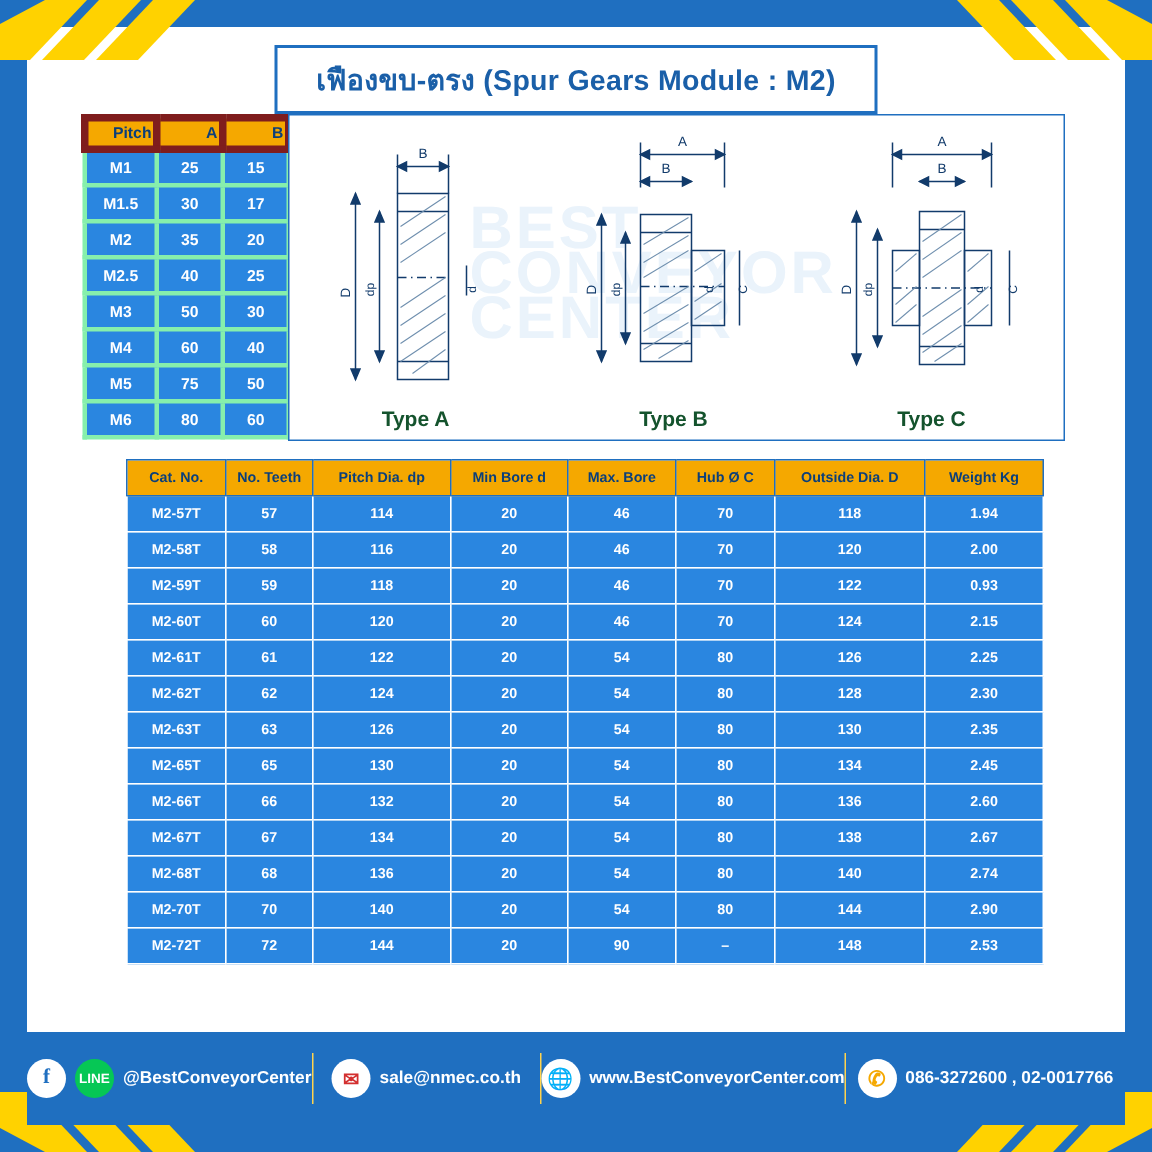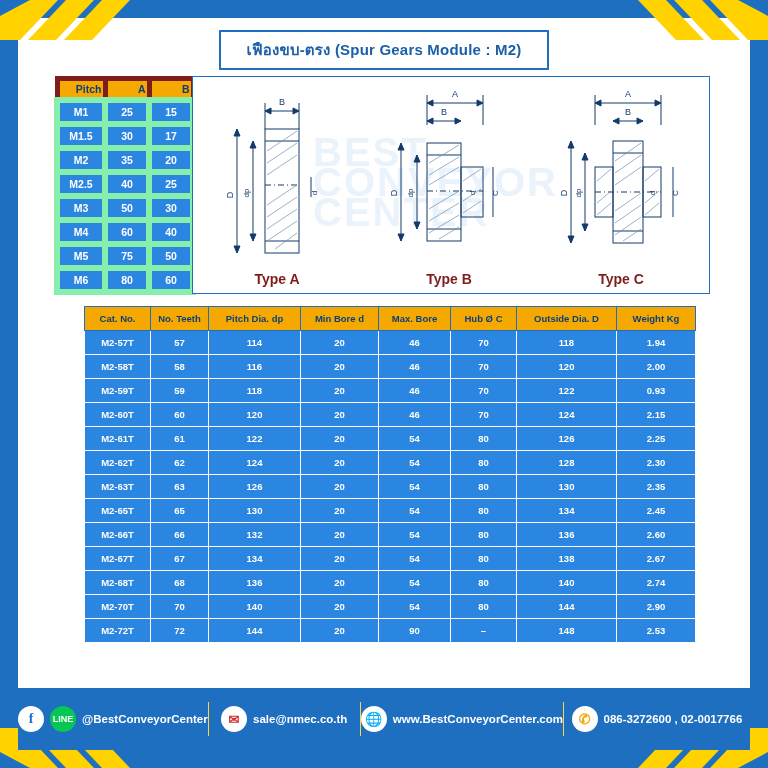--- a/index.html
+++ b/index.html
@@ -23,58 +23,58 @@
 
   
   .title-wrap{
     position:absolute; left:18px; top:30px; width:732px; text-align:center;
   }
   .title-box{
     display:inline-block;
     border:2px solid #1f6fc0;
     background:#fff;
     padding:6px 26px;
-    font-size:15px;
+    font-size:19px;
     font-weight:bold;
     color:#1a5fa8;
     letter-spacing:.2px;
   }
 
   
   .pitch-table{
     position:absolute; left:54px; top:76px;
     border-collapse:collapse;
     font-size:10.5px;
   }
   .pitch-table th{
     background:#f5a800; color:#0b3f7a; font-weight:bold;
     border:5px solid #7f1d1d; height:21px; text-align:right;
   }
   .pitch-table td{
     background:#2a86e0; color:#ffffff; font-weight:bold;
-    border:6px solid #86efac; height:24px; text-align:center;
+    border:3px solid #86efac; height:24px; text-align:center;
   }
   .pitch-table th.c0,.pitch-table td.c0{width:48px;}
   .pitch-table th.c1,.pitch-table td.c1{width:44px;}
   .pitch-table th.c2,.pitch-table td.c2{width:44px;}
 
   
   .diag-panel{
     position:absolute; left:192px; top:76px; width:518px; height:218px;
     border:1px solid #1f6fc0; background:#fff; overflow:hidden;
   }
   .wm{
     position:absolute; left:120px; top:60px;
     font-size:40px; font-weight:bold; color:#eaf3fb;
     letter-spacing:2px; line-height:30px;
     user-select:none;
   }
   .wm span{display:block;}
   .type-label{
-    position:absolute; bottom:6px; font-size:14px; font-weight:bold; color:#7f1d1d;
+    position:absolute; bottom:6px; font-size:14px; font-weight:bold; color:#14532d;
     text-align:center; width:140px;
   }
   .gear-svg{position:absolute; top:4px;}
 
   
   .data-table{
     position:absolute; left:84px; top:306px;
     border-collapse:collapse;
     font-size:9.5px;
   }

